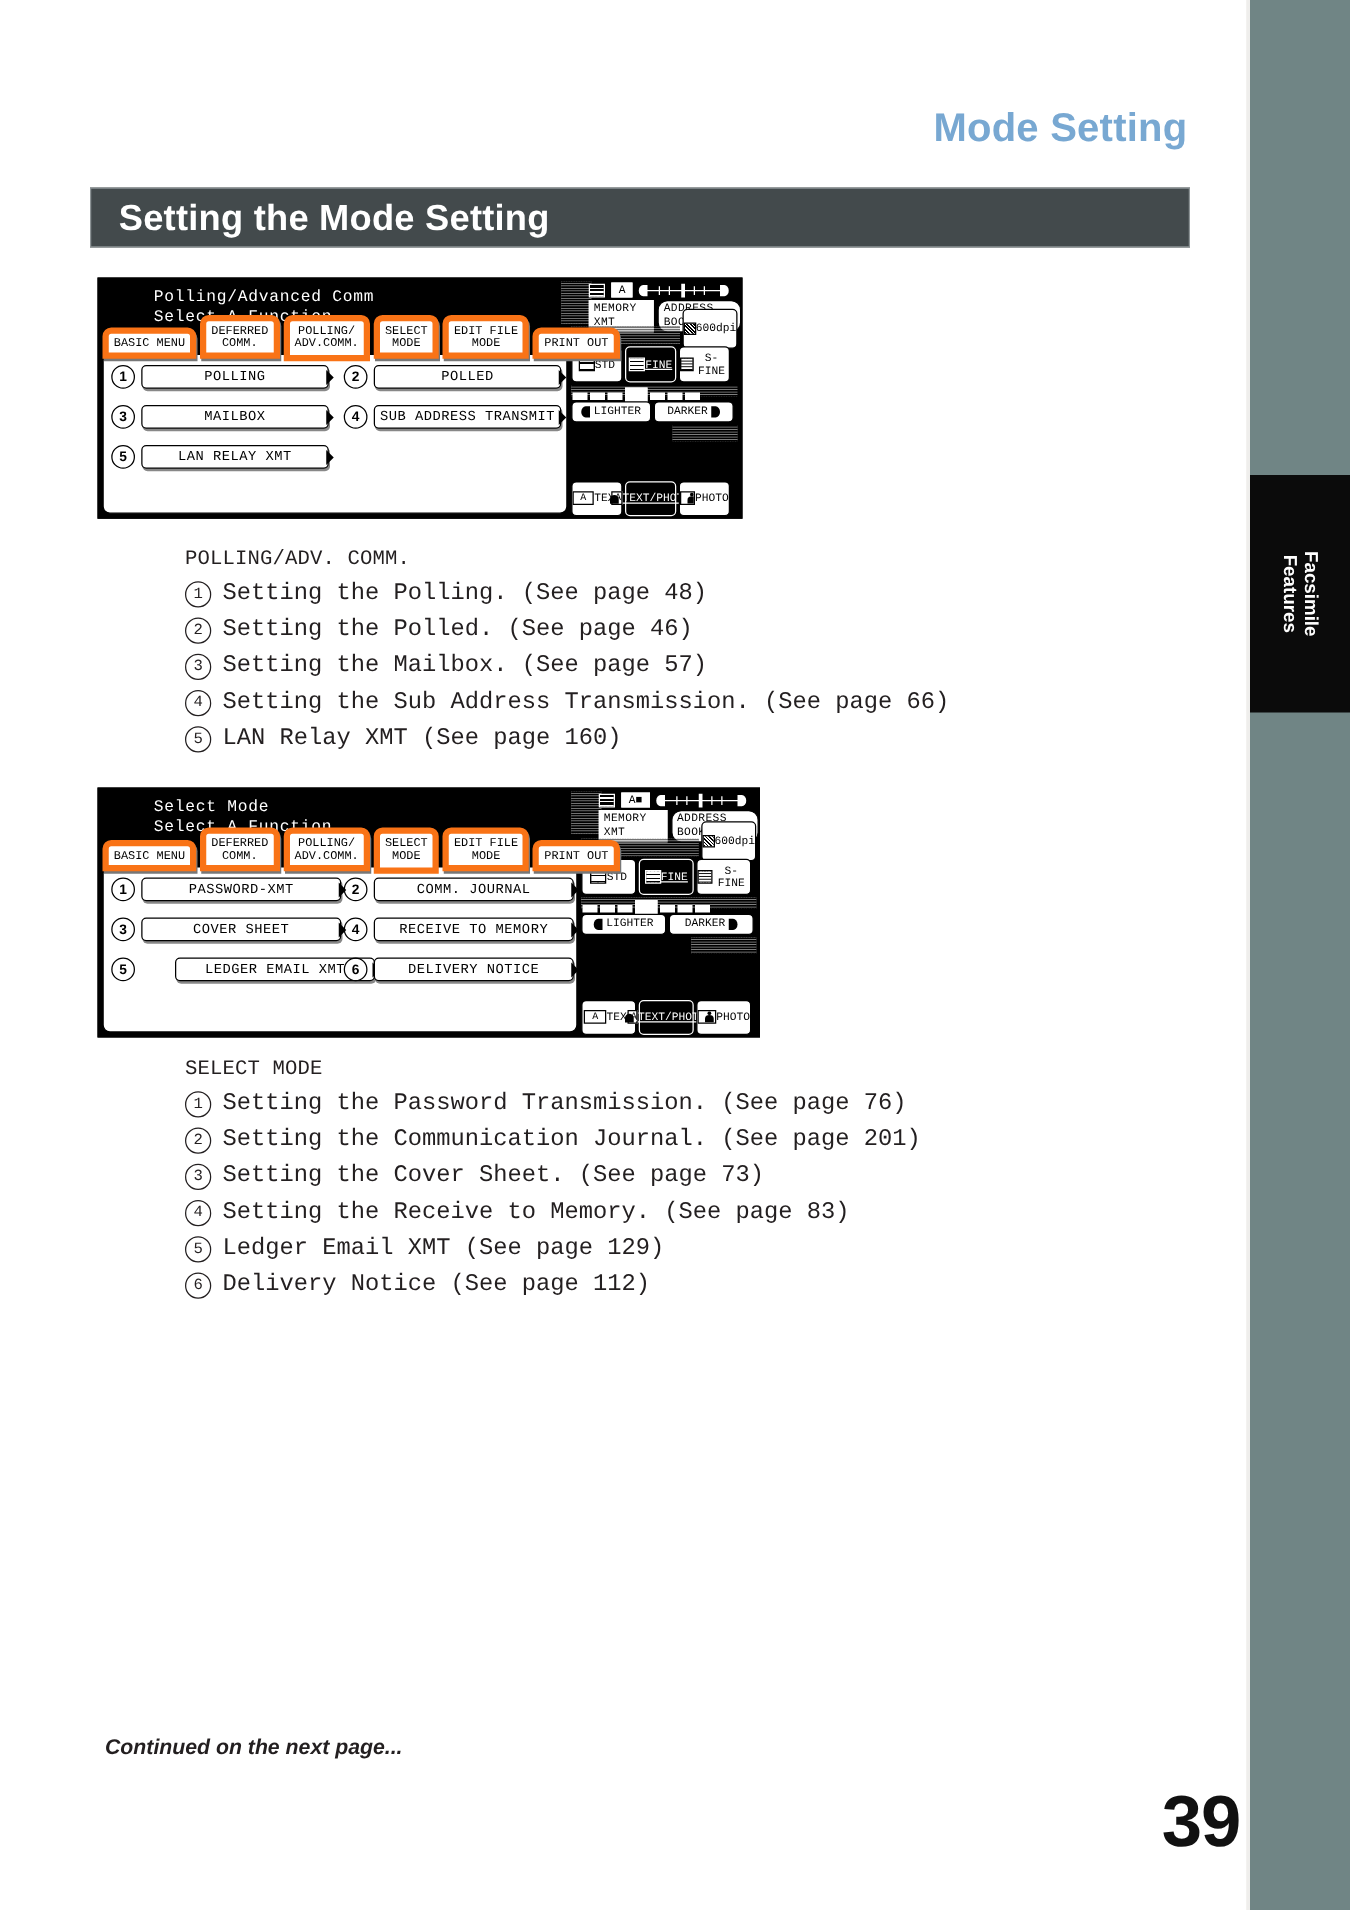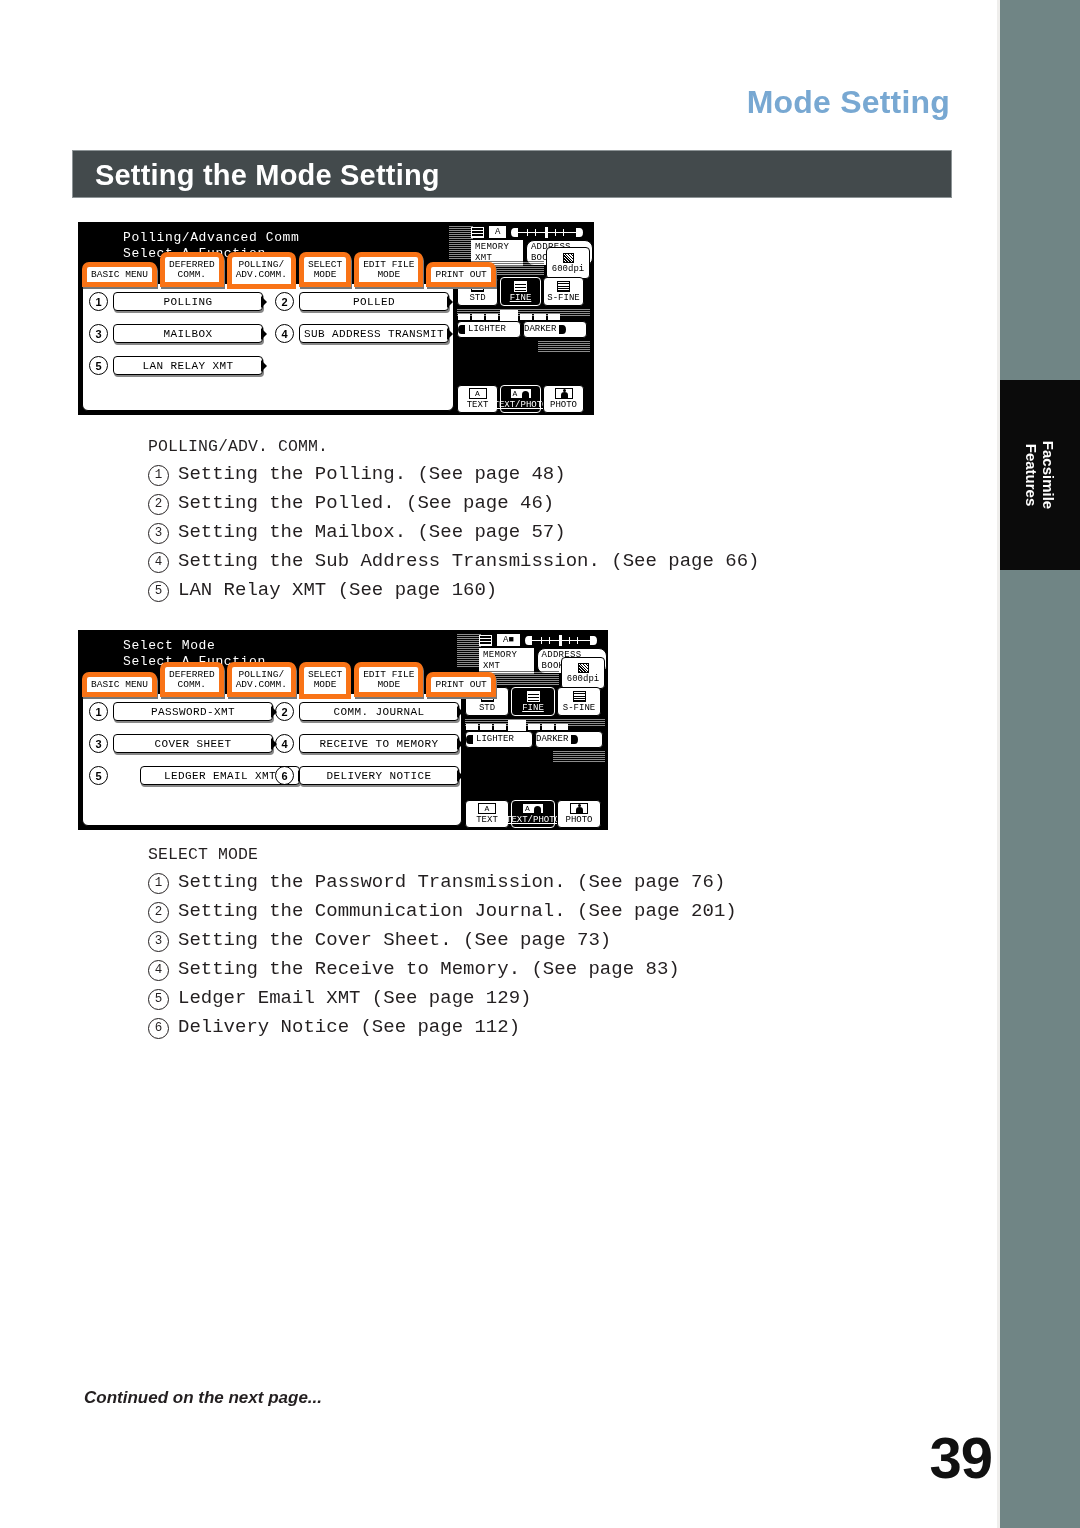--- a/index.html
+++ b/index.html
@@ -215,21 +215,21 @@
   }
 
   
   .ctrl-col { position:absolute; }
   .ctrl-btn {
     position:absolute;
     background:#fff; color:#000;
     border:1px solid #000; border-radius:4px;
     font-family:"Liberation Mono", monospace;
     font-size:9px; line-height:10px;
-    display:flex; flex-direction:column; align-items:center; justify-content:center;
+    display:flex; align-items:center; justify-content:center;
     box-sizing:border-box;
     text-align:center;
   }
   .ctrl-btn.sel { background:#000; color:#fff; border-color:#fff;text-decoration:underline; }
   .ctrl-btn.sel .ico-grid { border-color:#fff; }
   .ico-grid {
     width:13px; height:11px; margin-bottom:1px;
     border:1px solid #000; box-sizing:border-box;
     background:
       repeating-linear-gradient(0deg,#000 0 1px,#fff 1px 3px),
@@ -277,21 +277,21 @@
   .ico-tp .p{position:absolute;right:2px;bottom:0;width:7px;height:7px;background:#000;border-radius:50% 50% 0 0;}
 
   .dens-ticks { position:absolute; display:flex; gap:2px; align-items:center; }
   .dens-ticks i { display:block; width:12px; height:6px; background:#fff; }
   .dens-ticks i.knob { height:9px; width:14px; border:2px solid #fff; background:#fff; }
 
   .ld-row { position:absolute; display:flex; gap:2px; }
   .ld {
     background:#fff;color:#000;border:1px solid #000;border-radius:4px;
     font-family:"Liberation Mono", monospace;font-size:9px;line-height:11px;
-    display:flex;align-items:center;gap:3px;
+    display:flex;align-items:center;justify-content:center;gap:3px;
     box-sizing:border-box; white-space:nowrap;
   }
   .halfmoon-l { width:7px;height:9px;background:#000;border-radius:50% 0 0 50%; }
   .halfmoon-r { width:7px;height:9px;background:#000;border-radius:0 50% 50% 0; }
 
   
   .txtblock { position:absolute; font-family:Liberation Mono, monospace; color:#231f20; }
   .txt-head { font-size:16.5px; margin-bottom:9px; letter-spacing:.1px; }
   .txt-item { display:flex; align-items:flex-start; gap:9px; margin-bottom:8px; }
   .txt-circ {

